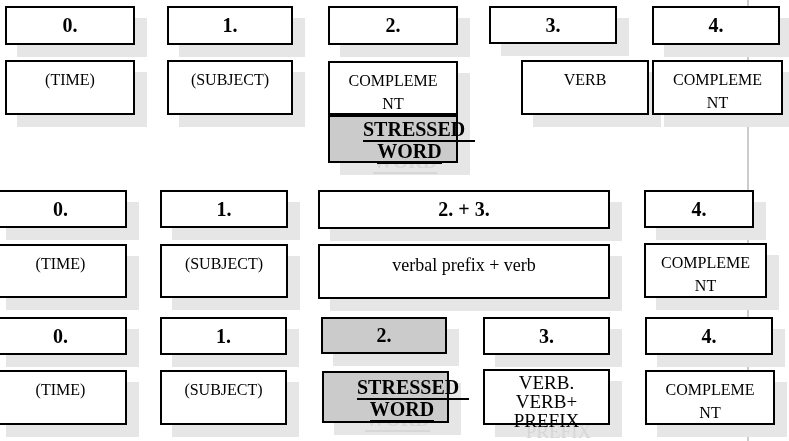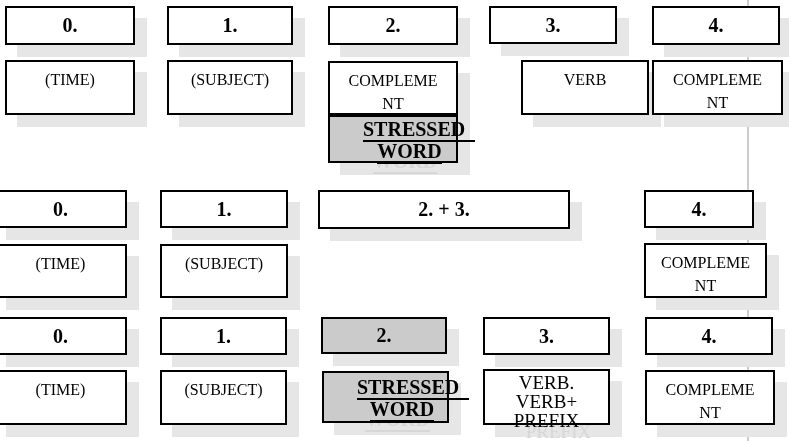--- a/index.html
+++ b/index.html
@@ -113,32 +113,35 @@
     <div><span class="u u-sp">STRESSED</span></div>
     <div><span class="u">WORD</span></div>
   </div>
 
   <div class="box num" style="left:-6px;  top:190px; width:133px; height:38px;">
       <span>0.</span>
     </div>
   <div class="box num" style="left:160px; top:190px; width:128px; height:38px;">
       <span>1.</span>
     </div>
-  <div class="box num" style="left:318px; top:190px; width:252px; height:39px;">
+  <div class="box num" style="left:318px; top:190px; width:292px; height:39px;">
       <span>2. + 3.</span>
     </div>
   <div class="box num" style="left:644px; top:190px; width:110px; height:38px;">
       <span>4.</span>
     </div>
 
   <div class="box lbl" style="left:-6px;  top:244px; width:133px; height:54px;">
       <div>(TIME)</div>
     </div>
   <div class="box lbl" style="left:160px; top:244px; width:128px; height:54px;">
       <div>(SUBJECT)</div>
+    </div>
+  <div class="box lbl merged-lbl" style="left:318px; top:244px; width:292px; height:55px;">
+      <div>verbal prefix + verb</div>
     </div>
   <div class="box lbl" style="left:644px; top:243px; width:123px; height:55px;">
     <div>COMPLEME</div>
     <div>NT</div>
   </div>
 
   <div class="box num" style="left:-6px;  top:317px; width:133px; height:38px;">
       <span>0.</span>
     </div>
   <div class="box num" style="left:160px; top:317px; width:127px; height:38px;">

